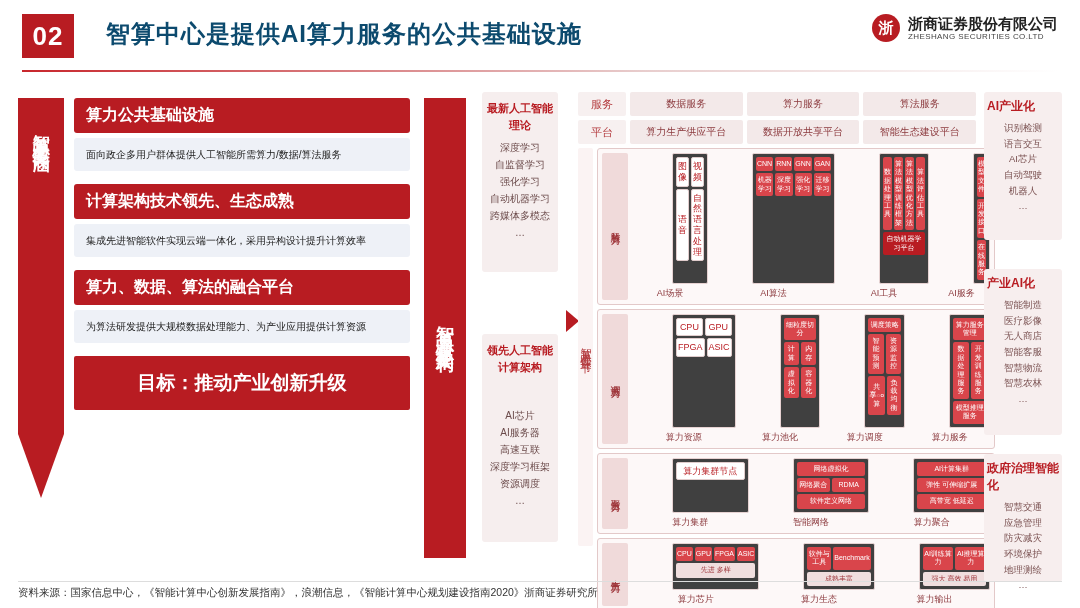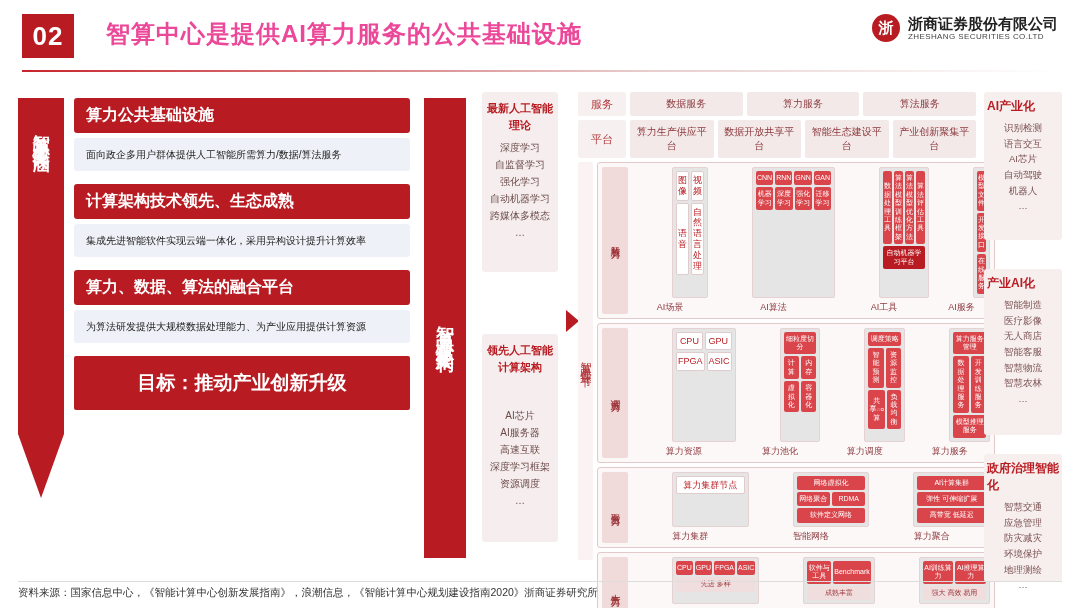--- a/index.html
+++ b/index.html
@@ -13,21 +13,21 @@
   
   .header { position:absolute; left:0; top:0; width:1080px; height:72px; }
   .num-badge {
     position:absolute; left:22px; top:14px; width:52px; height:44px;
     background:#b81c22; color:#fff; font-size:26px; font-weight:bold;
     display:flex; align-items:center; justify-content:center;
     letter-spacing:1px;
   }
   .main-title {
     position:absolute; left:106px; top:18px;
-    font-size:24px; font-weight:bold; color:#ec4899; letter-spacing:1px;
+    font-size:24px; font-weight:bold; color:#0c4a6e; letter-spacing:1px;
   }
   .title-rule {
     position:absolute; left:22px; top:70px; width:1036px; height:2px;
     background:linear-gradient(to right,#c8262c 0%, #e8cdcd 60%, #ffffff 100%);
   }
   .brand { position:absolute; right:22px; top:14px; display:flex; align-items:center; gap:8px; }
   .brand-mark {
     width:28px; height:28px; border-radius:50%; background:#b81c22;
     color:#fff; font-size:15px; font-weight:bold;
     display:flex; align-items:center; justify-content:center;
@@ -109,21 +109,21 @@
     display:flex; gap:4px; padding:4px;
   }
   .layer-tag {
     width:26px; background:#f0dada; color:#9d3338; font-size:10px;
     border-radius:2px; display:flex; align-items:center; justify-content:center;
   }
   .layer-tag .vtext { writing-mode:vertical-rl; text-orientation:upright; letter-spacing:1px; }
   .layer-groups { flex:1; display:flex; gap:4px; }
   .group { flex:1; display:flex; flex-direction:column; }
   .group-box {
-    flex:1; border:1px solid #e6d2d2; border-radius:2px; background:#e5e5e5;
+    flex:1; border:1px solid #e6d2d2; border-radius:2px; background:#404040;
     padding:3px; display:flex; flex-wrap:wrap; gap:2px; align-content:flex-start;margin-left:40px;
   }
   .cellrow { display:flex; gap:2px; width:100%; }
   .cell {
     flex:1; background:#d9454b; color:#fff; font-size:7px; border-radius:2px;
     text-align:center; padding:3px 1px; line-height:1.2;
     display:flex; align-items:center; justify-content:center; min-height:14px;
   }
   .cell.lite { background:#f0dede; color:#9d3338; }
   .cell.dark { background:#b81c22; }
@@ -217,21 +217,20 @@
       <div class="chip">算法服务</div>
     </div>
   </div>
 
   <div class="arch-top-row">
     <div class="arch-lab">平台</div>
     <div class="chip-row">
       <div class="chip">算力生产供应平台</div>
       <div class="chip">数据开放共享平台</div>
       <div class="chip">智能生态建设平台</div>
-      <div class="chip">产业创新聚集平台</div>
     </div>
   </div>
 
   <div class="arch-main" style="height:398px">
     <div class="arch-vlabel">
       <div class="vtext">智算中心作业环节</div>
     </div>
     <div class="arch-stack">
 
       <div class="layer" style="flex:1.15">

